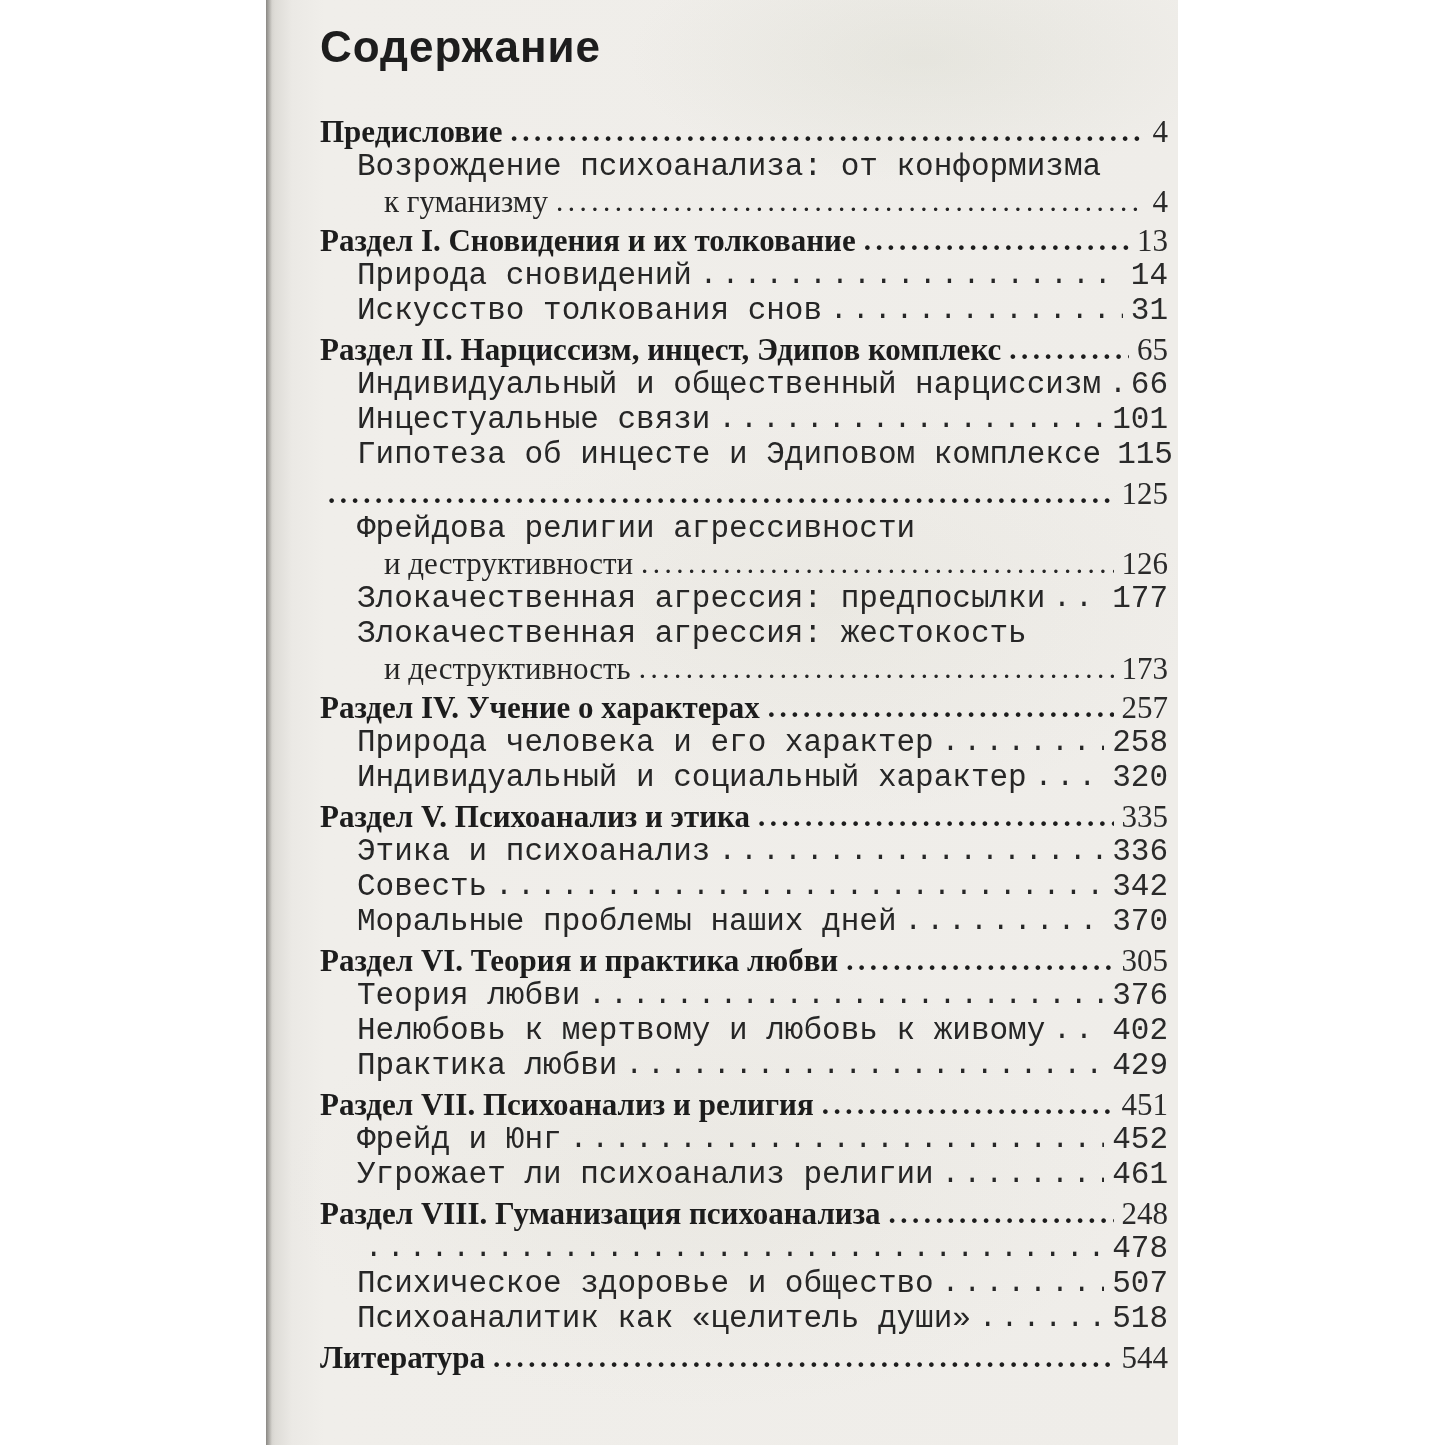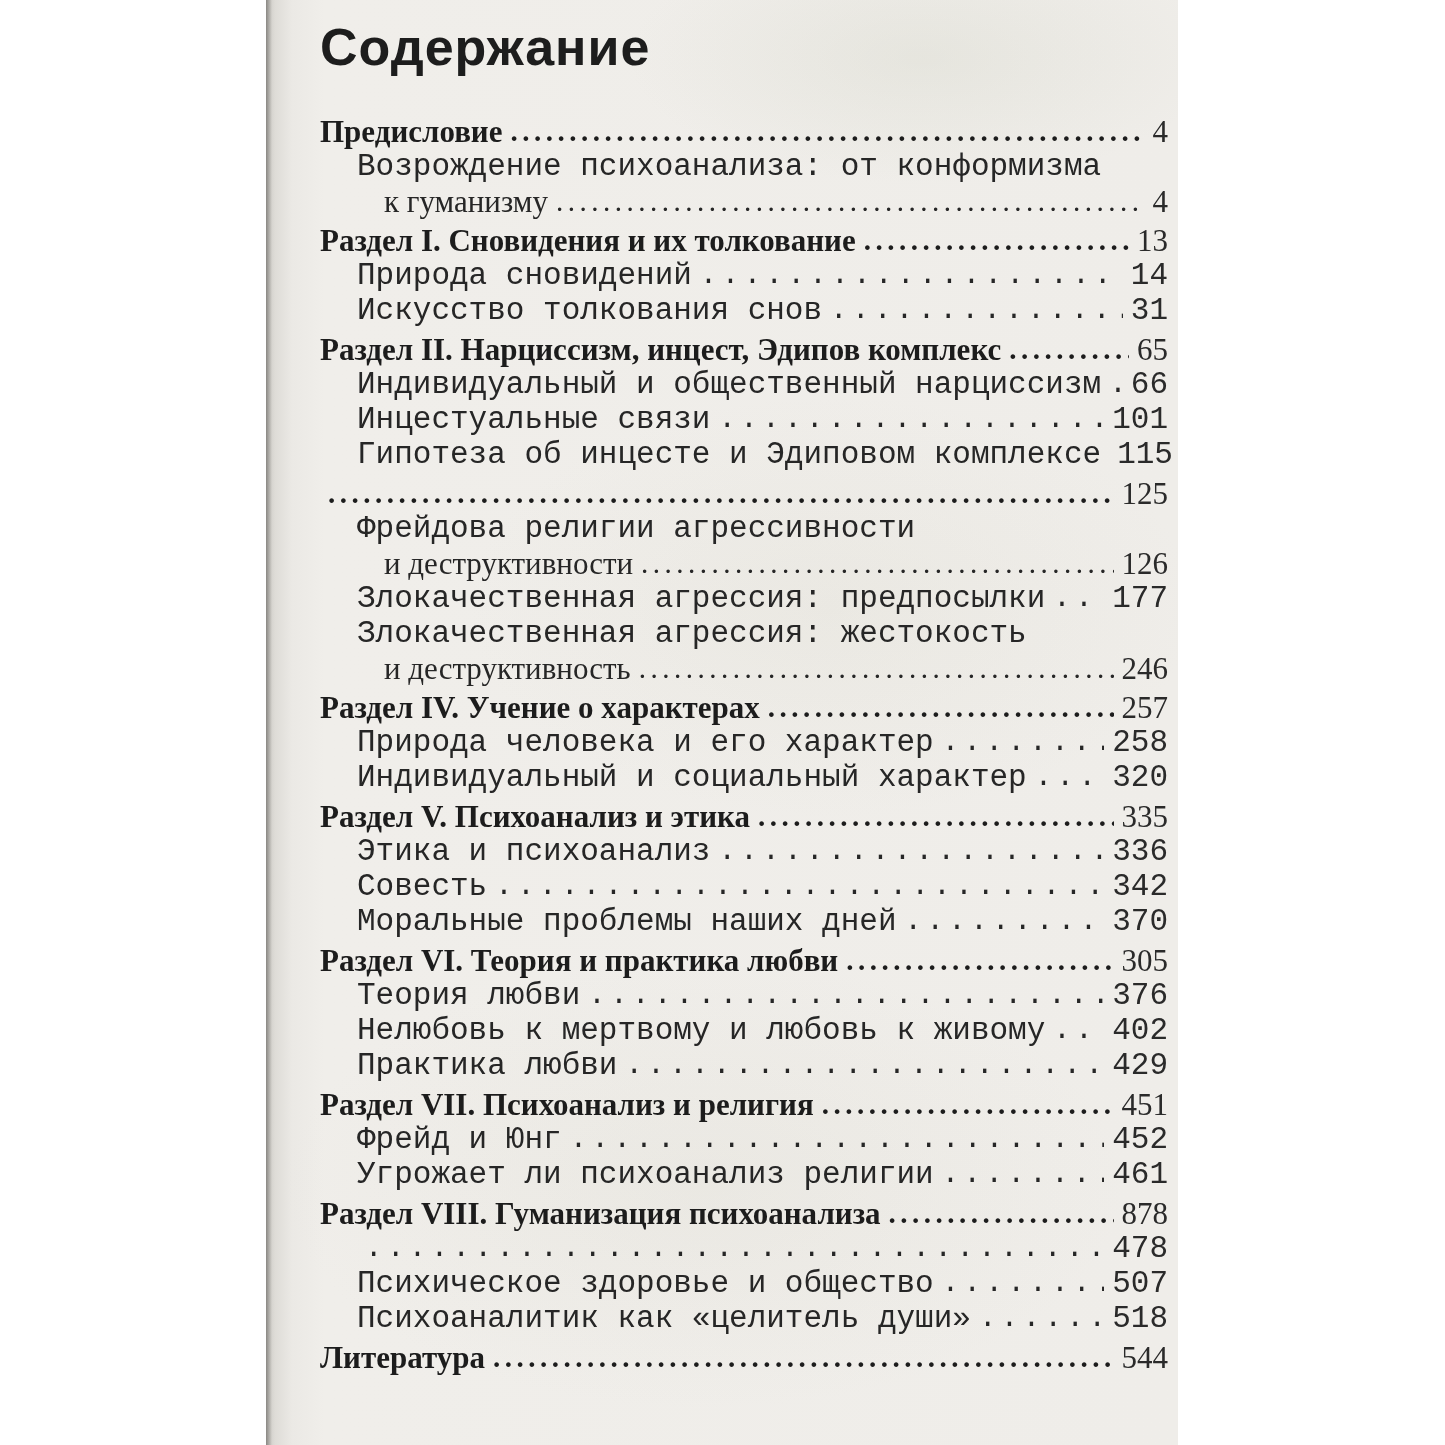--- a/index.html
+++ b/index.html
@@ -32,21 +32,21 @@
   }
   .content {
     position: relative;
     padding: 14px 10px 0 54px;
     box-sizing: border-box;
     height: 100%;
   }
   .toc-title {
     font-family: "Liberation Sans", sans-serif;
     font-weight: 700;
-    font-size: 52px;
+    font-size: 44px;
     line-height: 50px;
     letter-spacing: 1px;
     color: #1d1d1d;
     margin: 8px 0 42px 0;
   }
   .toc { }
   .row {
     display: flex;
     align-items: center;
     font-size: 31px;
@@ -168,21 +168,21 @@
   </div>
 
   <div class="row lvl1">
     <span class="label">Злокачественная агрессия: жестокость</span>
 
   </div>
 
   <div class="row lvl2">
     <span class="label">и деструктивность</span>
     <span class="leader">........................................................................................................................................................................................................</span>
-    <span class="pagenum">246</span>
+    <span class="pagenum">173</span>
   </div>
 
   <div class="row lvl0 b">
     <span class="label">Раздел IV. Учение о характерах</span>
     <span class="leader">........................................................................................................................................................................................................</span>
     <span class="pagenum">257</span>
   </div>
 
   <div class="row lvl1">
     <span class="label">Природа человека и его характер</span>
@@ -258,21 +258,21 @@
 
   <div class="row lvl1">
     <span class="label">Угрожает ли психоанализ религии</span>
     <span class="leader">........................................................................................................................................................................................................</span>
     <span class="pagenum">461</span>
   </div>
 
   <div class="row lvl0 b">
     <span class="label">Раздел VIII. Гуманизация психоанализа</span>
     <span class="leader">........................................................................................................................................................................................................</span>
-    <span class="pagenum">878</span>
+    <span class="pagenum">248</span>
   </div>
 
   <div class="row lvl1">
     <span class="leader">........................................................................................................................................................................................................</span>
     <span class="pagenum">478</span>
   </div>
 
   <div class="row lvl1">
     <span class="label">Психическое здоровье и общество</span>
     <span class="leader">........................................................................................................................................................................................................</span>

